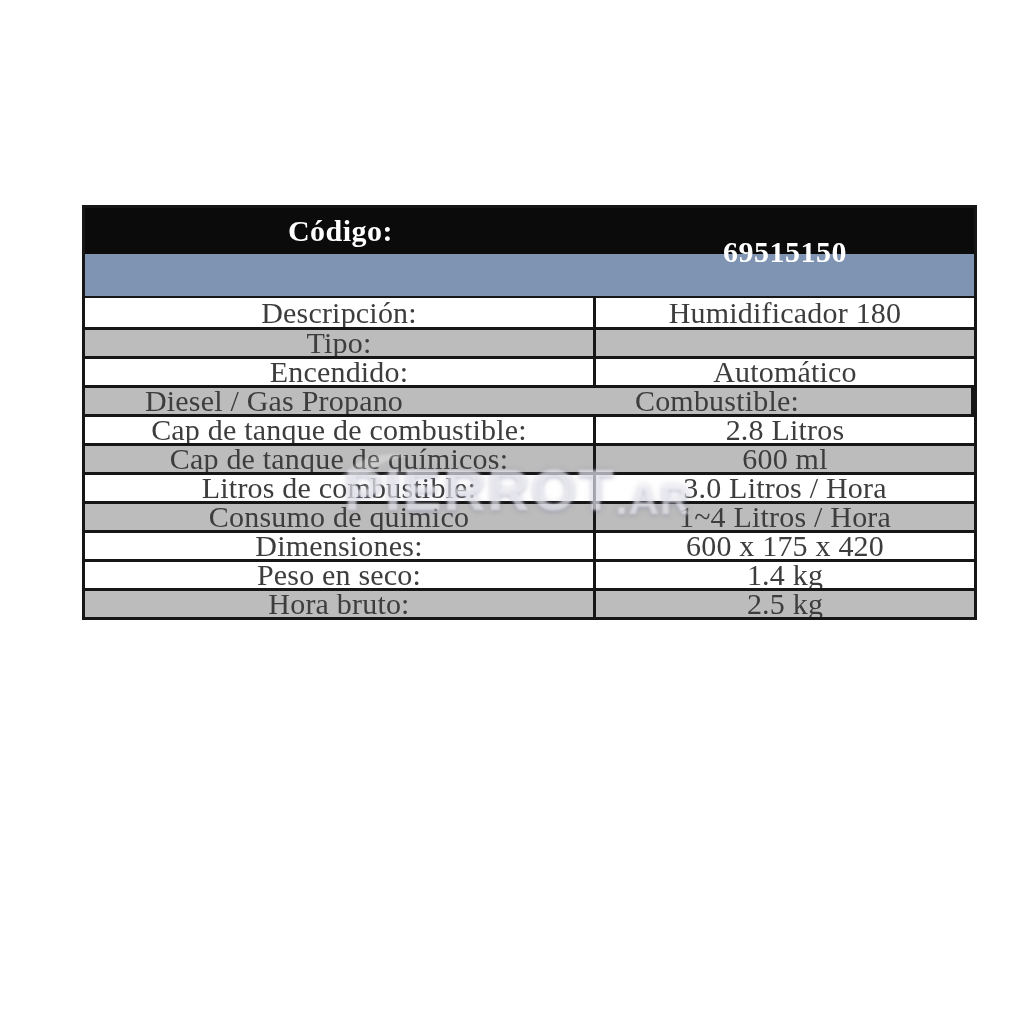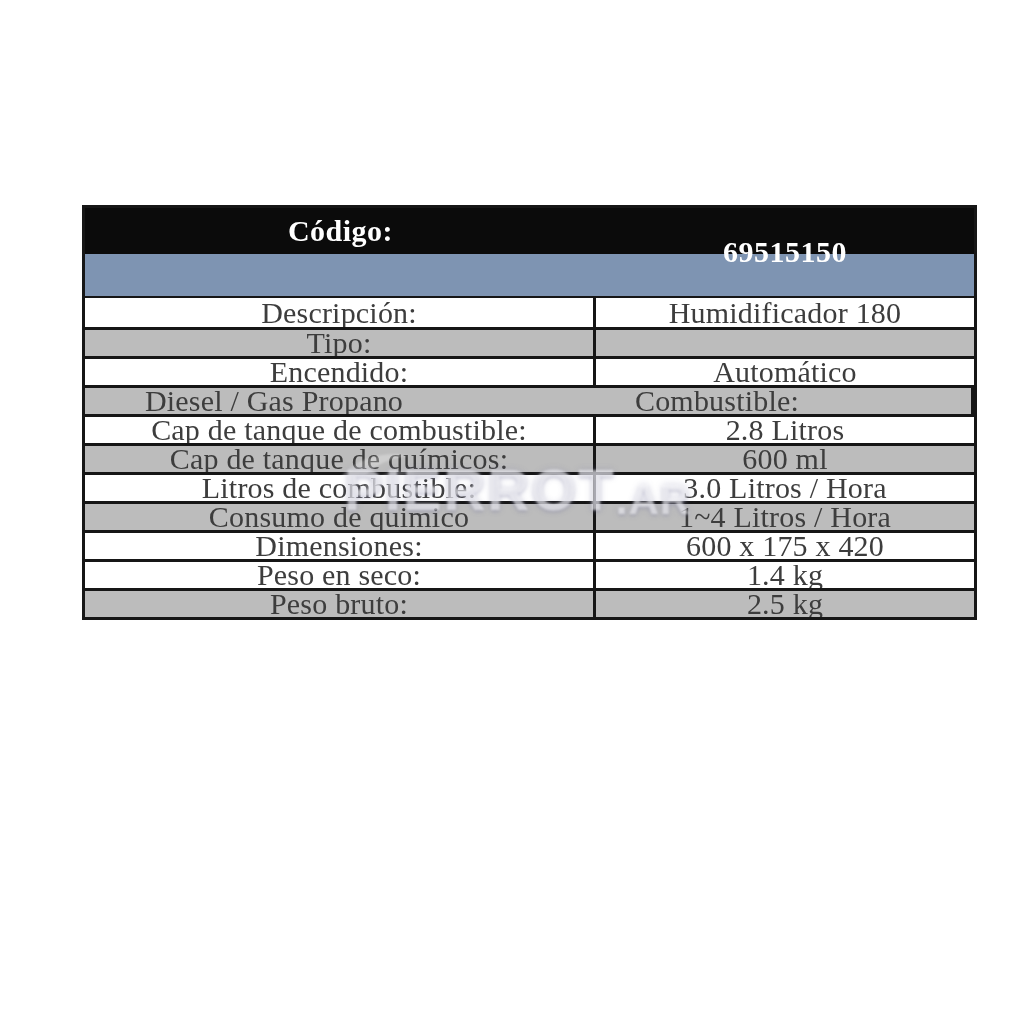--- a/index.html
+++ b/index.html
@@ -124,21 +124,21 @@
     <div class="cell label">Dimensiones:</div>
     <div class="cell value">600 x 175 x 420</div>
   </div>
 
   <div class="row white">
     <div class="cell label">Peso en seco:</div>
     <div class="cell value">1.4 kg</div>
   </div>
 
   <div class="row gray">
-    <div class="cell label">Peso bruto:</div>
+    <div class="cell label">Hora bruto:</div>
     <div class="cell value">2.5 kg</div>
   </div>
 </div>
 
   </div>
 
   <div class="watermark">
     <svg class="wm-bird" width="120" height="60" viewBox="0 0 120 60">
       <path d="M6,40 C20,16 52,6 78,12 C58,14 38,24 30,40 C24,34 14,36 6,40 Z" fill="rgba(255,255,255,0.55)"></path>
       <path d="M30,46 C44,30 68,24 86,28 C70,31 52,39 44,50 C40,45 35,45 30,46 Z" fill="rgba(255,255,255,0.45)"></path>

